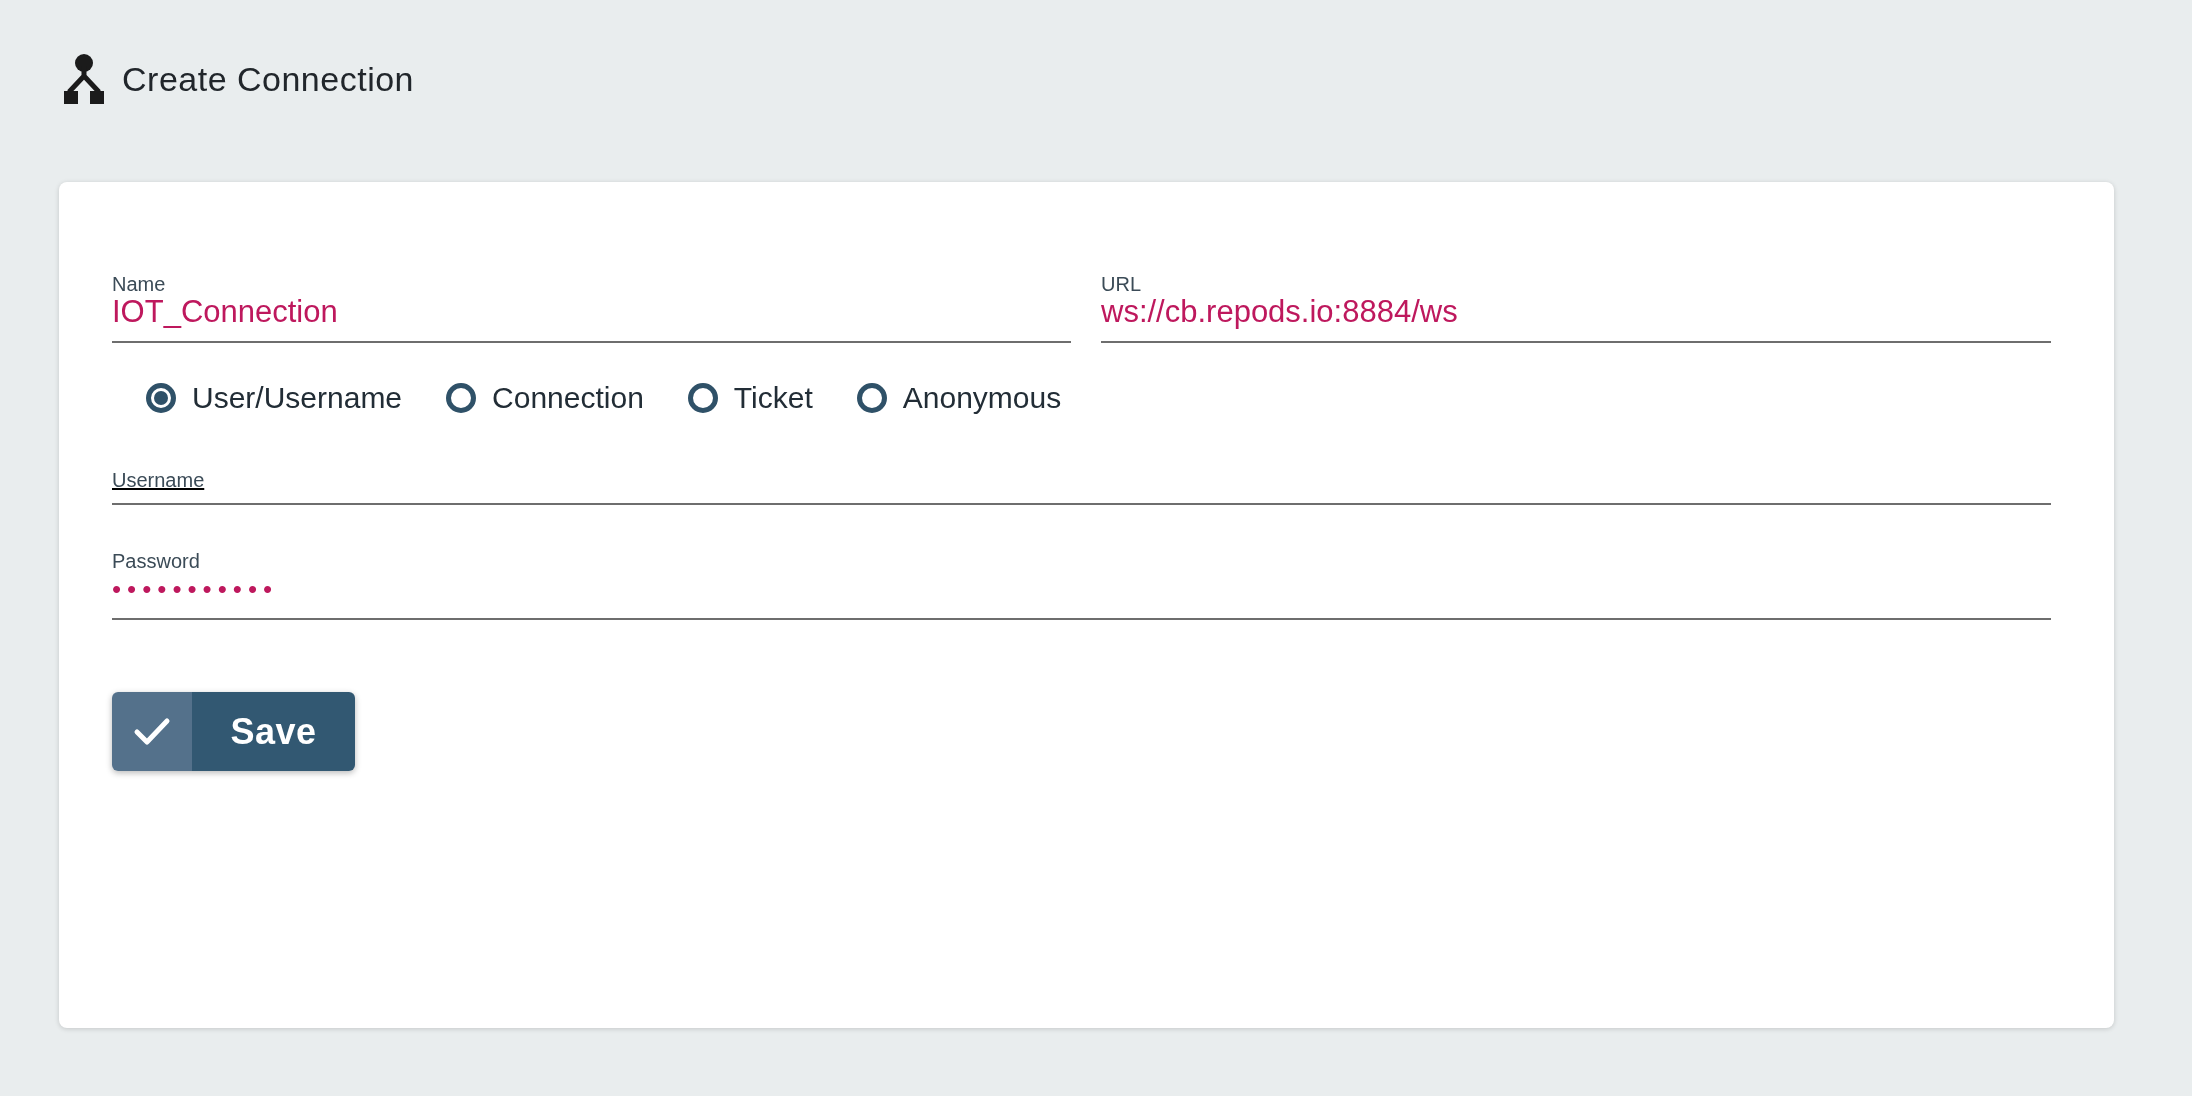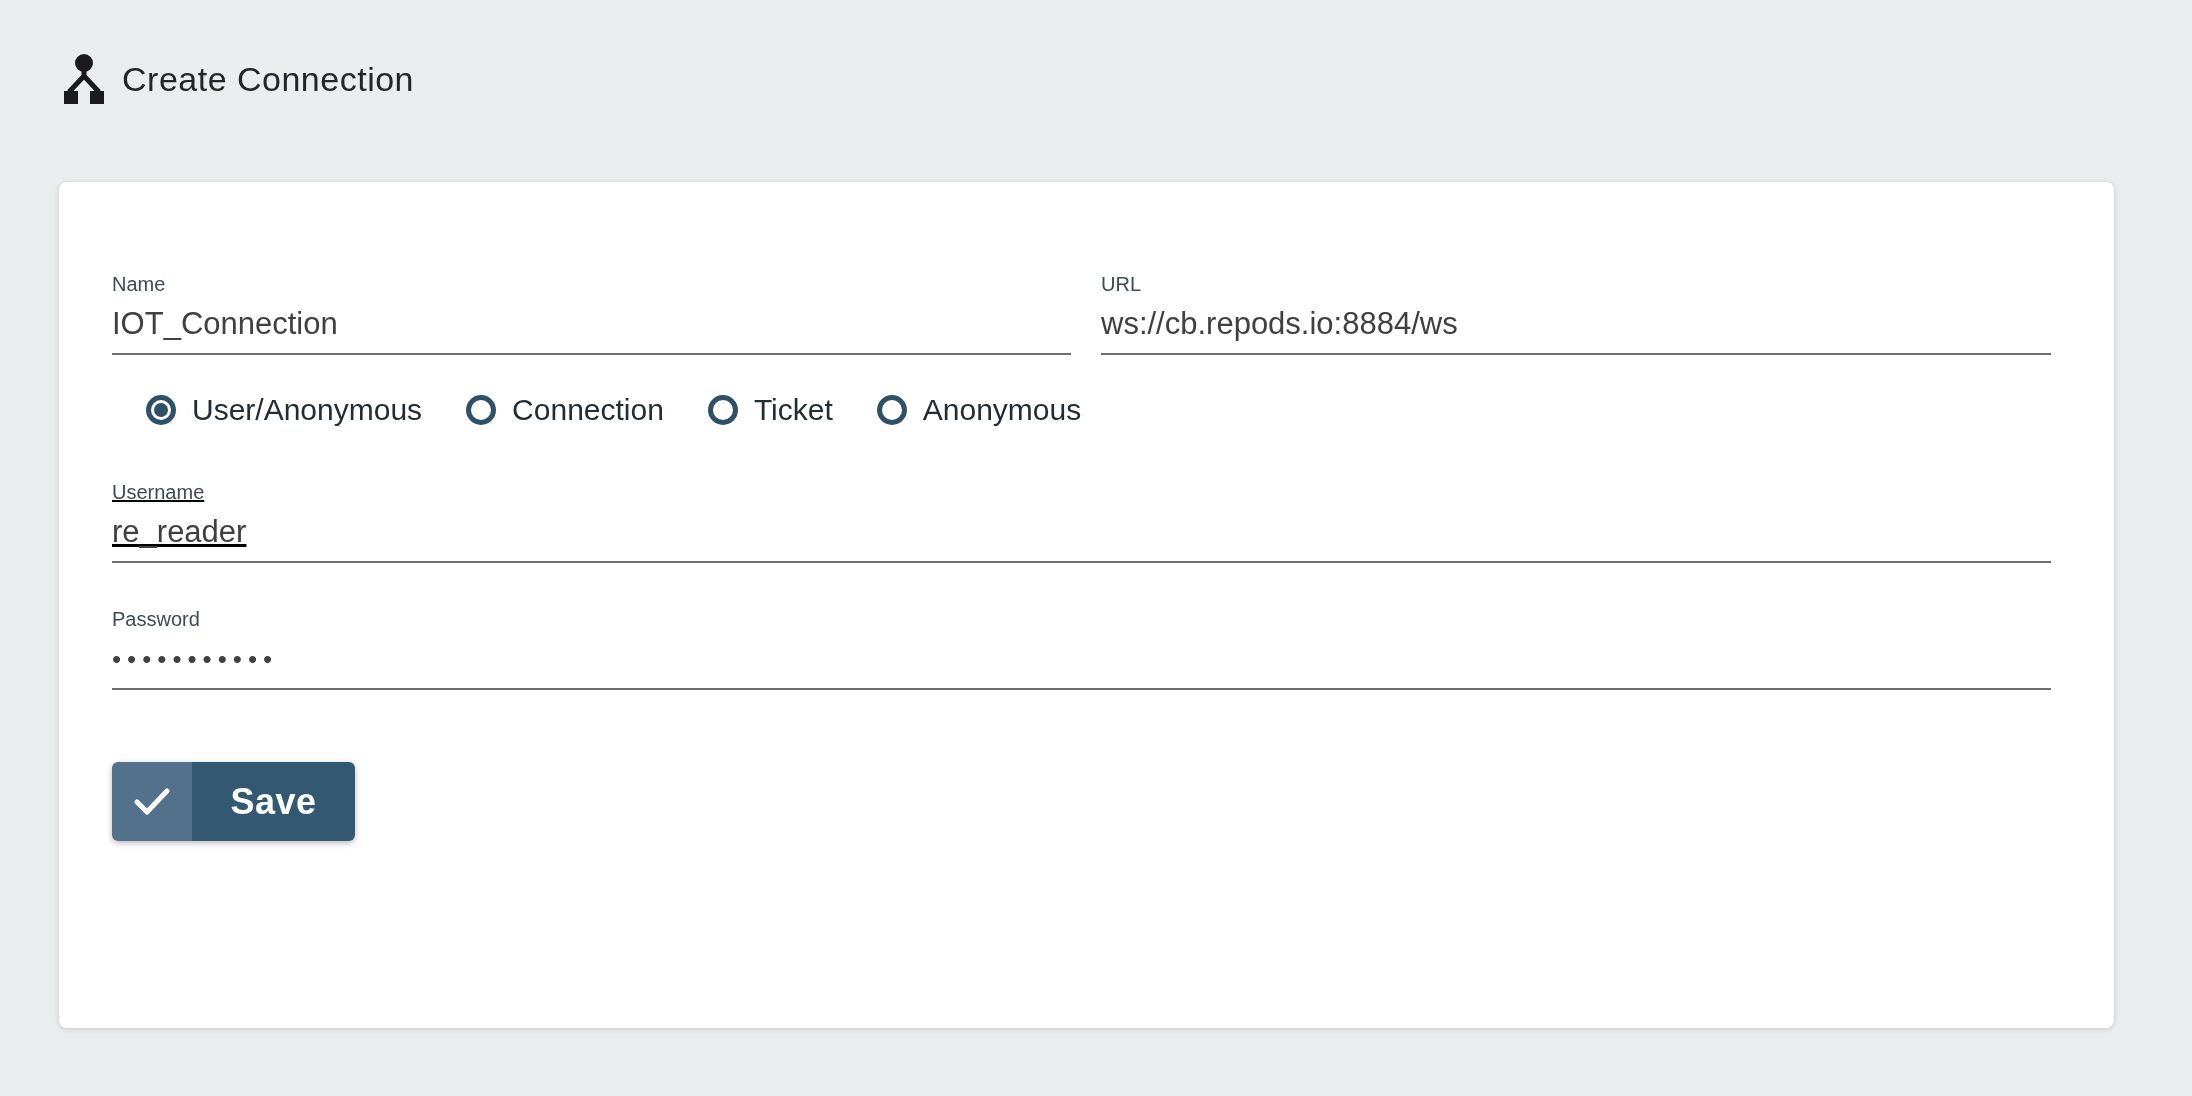--- a/index.html
+++ b/index.html
@@ -47,25 +47,24 @@
     border-bottom: 2px solid #6e6e6e;
     padding-bottom: 12px;
   }
   .field-label {
     display: block;
     font-size: 20px;
     line-height: 22px;
     color: #3b4b57;
   }
   .field-input {
-    margin-top: 12px;
     font-size: 31px;
     line-height: 34px;
     height: 34px;
-    color: #404040;
+    color: #be185d;
     white-space: nowrap;
     cursor: text;
   }
   .field-input.password {
     font-size: 26px;
     letter-spacing: 6px;
   }
 
   
   .radio-row {
@@ -164,39 +163,38 @@
       <div class="field-input">ws://cb.repods.io:8884/ws</div>
     </div>
   </div>
 
 
   <div class="radio-row">
     <div class="radio-option selected">
       <span class="radio-circle">
           <span class="radio-dot"></span>
         </span>
-      <span class="radio-label">User/Anonymous</span>
+      <span class="radio-label">User/Username</span>
     </div>
     <div class="radio-option">
       <span class="radio-circle"></span>
       <span class="radio-label">Connection</span>
     </div>
     <div class="radio-option">
       <span class="radio-circle"></span>
       <span class="radio-label">Ticket</span>
     </div>
     <div class="radio-option">
       <span class="radio-circle"></span>
       <span class="radio-label">Anonymous</span>
     </div>
   </div>
 
   <div class="field mt-username">
     <span class="field-label">Username</span>
-    <div class="field-input">re_reader</div>
   </div>
 
   <div class="field mt-password">
     <span class="field-label">Password</span>
     <div class="field-input password">•••••••••••</div>
   </div>
 
   <div class="button-row">
     <button class="save-button">
       <span class="save-button-iconbox">

